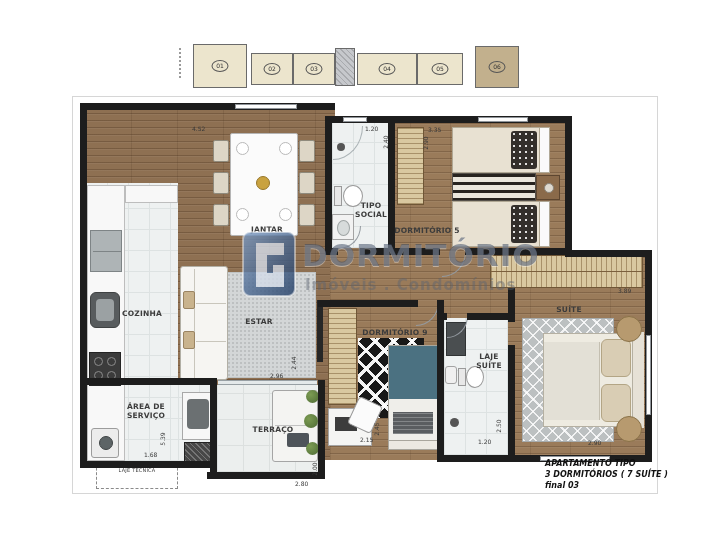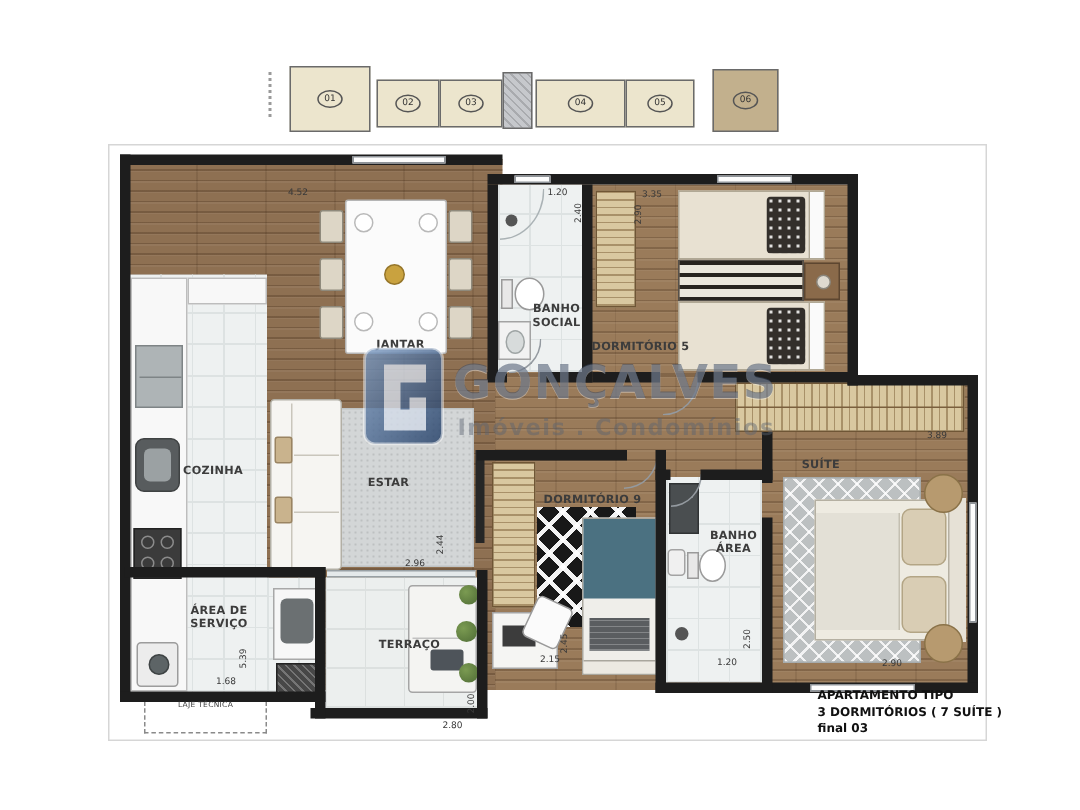--- a/index.html
+++ b/index.html
@@ -234,25 +234,25 @@
   <div class="a wall" style="left:467px;top:313px;width:48px;height:7px;"></div>
   <div class="a wall" style="left:508px;top:288px;width:7px;height:34px;"></div>
   <div class="a wall" style="left:508px;top:345px;width:7px;height:117px;"></div>
 
   <span class="rlabel" style="left:247px;top:226px;width:40px;text-align:center;">JANTAR</span>
   <span class="rlabel" style="left:234px;top:318px;width:50px;">ESTAR</span>
   <span class="rlabel" style="left:117px;top:310px;width:50px;">COZINHA</span>
   <span class="rlabel" style="left:123px;top:403px;width:46px;">ÁREA DE SERVIÇO</span>
   <span class="rlabel" style="left:117px;top:467px;width:40px;font-size:5px;line-height:6px;font-weight:500;">LAJE TÉCNICA</span>
   <span class="rlabel" style="left:248px;top:426px;width:50px;">TERRAÇO</span>
-  <span class="rlabel" style="left:349px;top:202px;width:44px;">BANHO SOCIAL</span>
+  <span class="rlabel" style="left:349px;top:202px;width:44px;">TIPO SOCIAL</span>
   <span class="rlabel" style="left:392px;top:227px;width:70px;">DORMITÓRIO 5</span>
   <span class="rlabel" style="left:360px;top:329px;width:70px;">DORMITÓRIO 9</span>
-  <span class="rlabel" style="left:468px;top:353px;width:42px;">BANHO ÁREA</span>
-  <span class="rlabel" style="left:520px;top:306px;width:40px;text-align:right;">SUÍTE</span>
+  <span class="rlabel" style="left:468px;top:353px;width:42px;">LAJE SUÍTE</span>
+  <span class="rlabel" style="left:549px;top:306px;width:40px;">SUÍTE</span>
 
   <span class="dim" style="left:192px;top:126px;">4.52</span>
   <span class="dim" style="left:365px;top:126px;">1.20</span>
   <span class="dim dimv" style="left:371px;top:139px;">2.40</span>
   <span class="dim" style="left:428px;top:127px;">3.35</span>
   <span class="dim dimv" style="left:411px;top:140px;">2.90</span>
   <span class="dim dimv" style="left:148px;top:436px;">5.39</span>
   <span class="dim" style="left:144px;top:452px;">1.68</span>
   <span class="dim" style="left:270px;top:373px;">2.96</span>
   <span class="dim dimv" style="left:279px;top:360px;">2.44</span>
@@ -270,22 +270,22 @@
       <rect x="1" y="1" width="52" height="64" rx="7" fill="url(#g1)" stroke="rgba(255,255,255,.55)" stroke-width="2"></rect>
       <path d="M14 12 h28 v12 h-17 v18 h6 v-8 h11 v22 h-28 z" fill="rgba(235,240,248,.85)"></path>
       <defs>
           <linearGradient id="g1" x1="0" y1="0" x2="1" y2="1">
         <stop offset="0" stop-color="#7d9cc4"></stop>
             <stop offset="1" stop-color="#1e3a63"></stop>
       </linearGradient>
         </defs>
     </svg>
   </div>
-  <span class="wm-name" style="left:302px;top:237px;">GONÇALVES</span>
+  <span class="wm-name" style="left:302px;top:237px;">DORMITÓRIO</span>
   <span class="wm-tag" style="left:305px;top:276px;">Imóveis . Condomínios</span>
 
-  <div class="title-block" style="left:545px;top:458px;width:150px;">
+  <div class="title-block" style="left:545px;top:458px;width:150px;font-style:italic;">
     <div>APARTAMENTO  TIPO</div>
     <div>3 DORMITÓRIOS ( 7 SUÍTE )</div>
     <div>final 03</div>
   </div>
 
 </div>
 
 </body></html>

